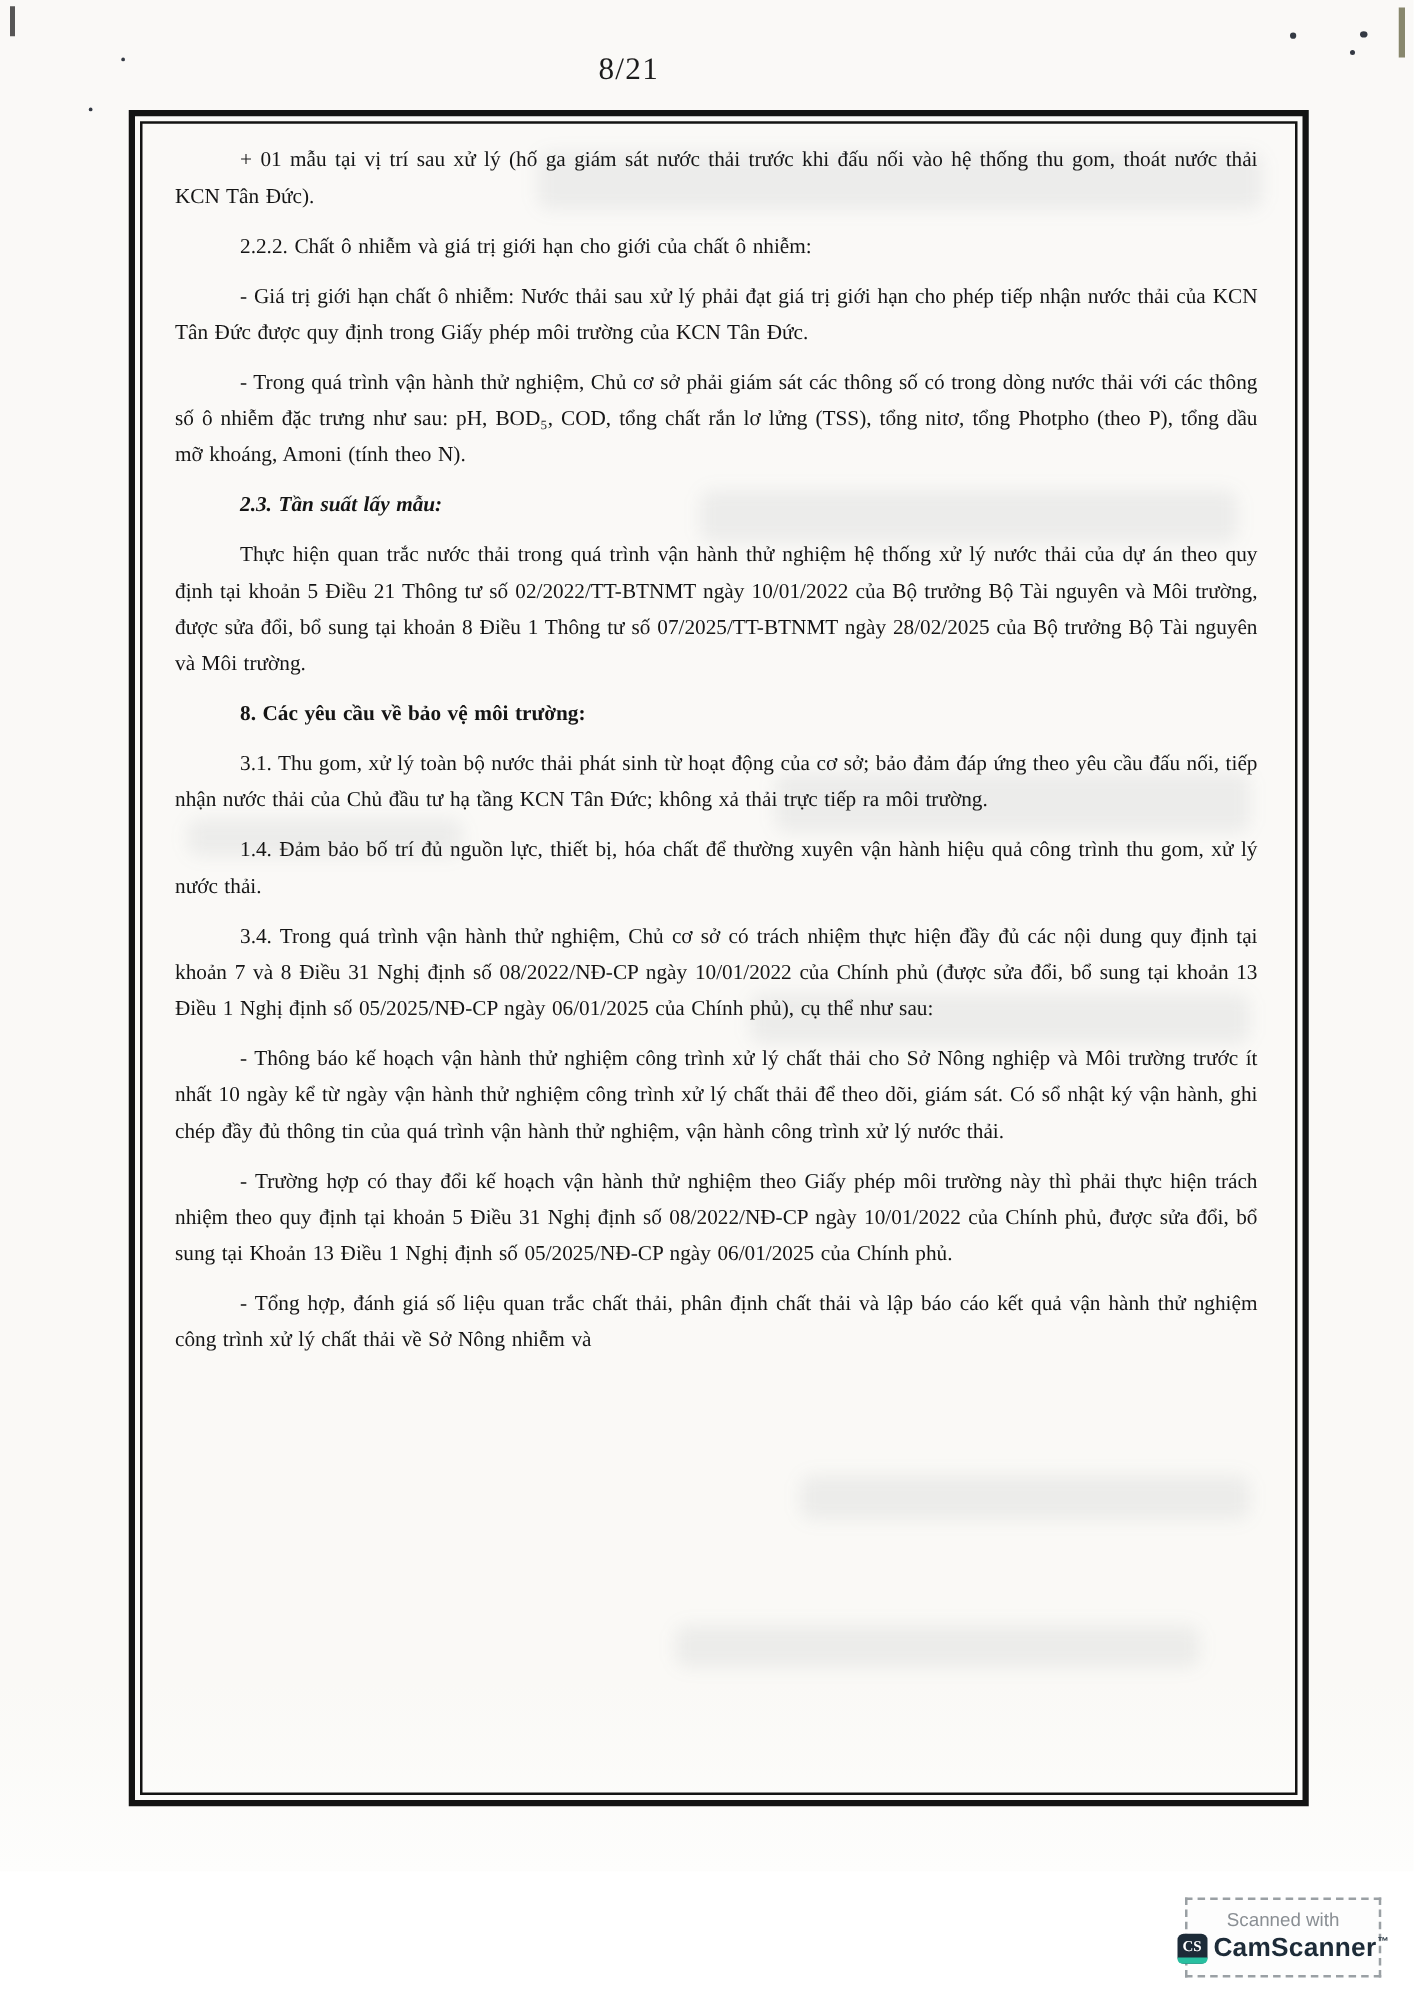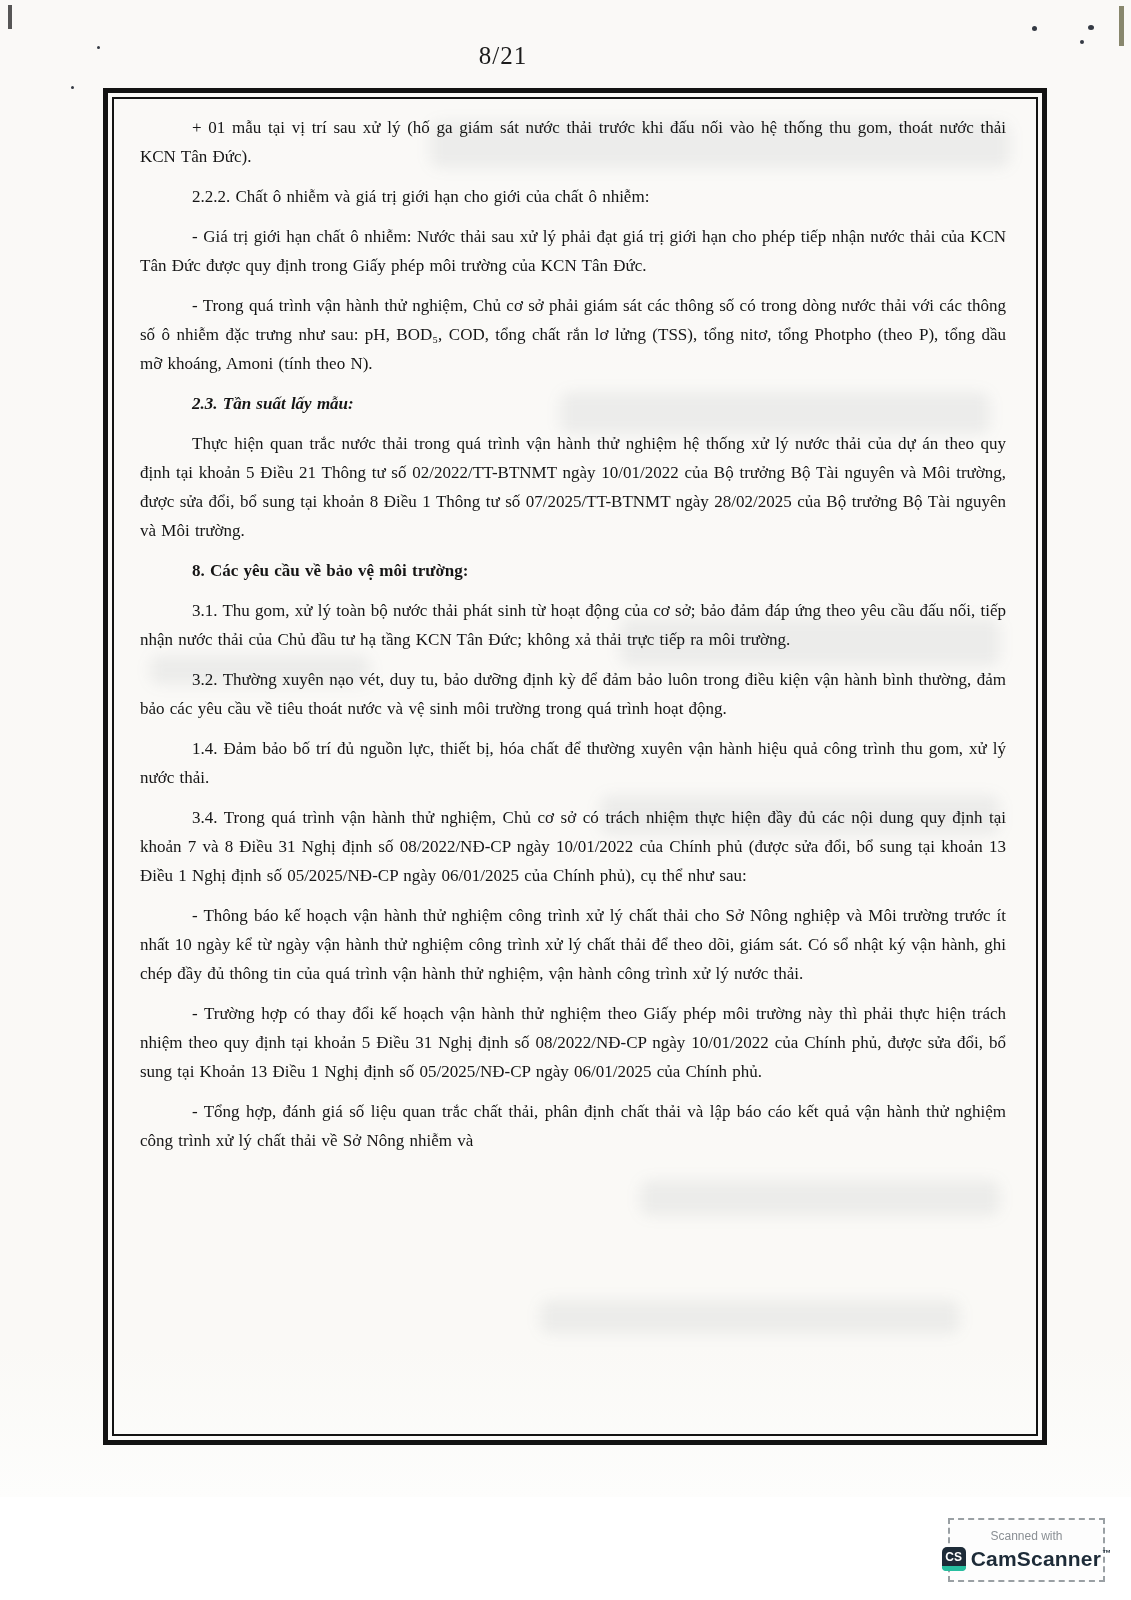--- a/index.html
+++ b/index.html
@@ -39,26 +39,26 @@
   .speck{position:absolute;background:#343a44;border-radius:50%;pointer-events:none;}
   .edge-mark-left{position:absolute;left:8px;top:5px;width:4px;height:24px;background:#3a3a3a;opacity:.85;}
   .edge-mark-right{position:absolute;left:1119px;top:6px;width:5px;height:40px;background:#6b6a4a;opacity:.8;}
   
   .badge{
     position:absolute;left:948px;top:1518px;width:157px;height:64px;box-sizing:border-box;
     border:2px dashed #9aa0a4;background:#fdfdfd;
     display:flex;flex-direction:column;align-items:center;justify-content:center;gap:3px;
     font-family:"Liberation Sans",sans-serif;
   }
-  .badge-line1{color:#8a8f94;font-size:12px;line-height:15px;}
+  .badge-line1{color:#8a8f94;font-size:15px;line-height:15px;}
   .badge-line2{display:flex;align-items:center;gap:5px;}
   .cs-logo{
     width:24px;height:24px;border-radius:5px;background:#1d2b38;position:relative;
     display:flex;align-items:center;justify-content:center;
-    color:#ffffff;font-weight:bold;font-size:12px;line-height:12px;
+    color:#ffffff;font-weight:bold;font-size:12px;line-height:12px;font-family:Liberation Serif, serif;
   }
   .cs-logo .teal-strip{position:absolute;left:0;right:0;bottom:0;height:5px;background:#28bfa0;border-radius:0 0 4px 4px;}
   .cs-logo .cs-letters{position:relative;top:-2px;}
   .badge-brand{color:#1d2b38;font-weight:bold;font-size:21px;line-height:22px;letter-spacing:.2px;}
   .badge-tm{color:#1d2b38;font-size:9px;vertical-align:top;position:relative;top:-6px;margin-left:1px;}
 </style>
 </head>
 <body>
 
 <div class="paper"></div>
@@ -84,21 +84,20 @@
 <div class="content-box">
   <div class="content-inner">
     <p class="para">+ 01 mẫu tại vị trí sau xử lý (hố ga giám sát nước thải trước khi đấu nối vào hệ thống thu gom, thoát nước thải KCN Tân Đức).</p>
     <p class="para">2.2.2. Chất ô nhiễm và giá trị giới hạn cho giới của chất ô nhiễm:</p>
     <p class="para">- Giá trị giới hạn chất ô nhiễm: Nước thải sau xử lý phải đạt giá trị giới hạn cho phép tiếp nhận nước thải của KCN Tân Đức được quy định trong Giấy phép môi trường của KCN Tân Đức.</p>
     <p class="para">- Trong quá trình vận hành thử nghiệm, Chủ cơ sở phải giám sát các thông số có trong dòng nước thải với các thông số ô nhiễm đặc trưng như sau: pH, BOD₅, COD, tổng chất rắn lơ lửng (TSS), tổng nitơ, tổng Photpho (theo P), tổng dầu mỡ khoáng, Amoni (tính theo N).</p>
     <p class="para bold-italic">2.3. Tần suất lấy mẫu:</p>
     <p class="para">Thực hiện quan trắc nước thải trong quá trình vận hành thử nghiệm hệ thống xử lý nước thải của dự án theo quy định tại khoản 5 Điều 21 Thông tư số 02/2022/TT-BTNMT ngày 10/01/2022 của Bộ trưởng Bộ Tài nguyên và Môi trường, được sửa đổi, bổ sung tại khoản 8 Điều 1 Thông tư số 07/2025/TT-BTNMT ngày 28/02/2025 của Bộ trưởng Bộ Tài nguyên và Môi trường.</p>
     <p class="para bold">8. Các yêu cầu về bảo vệ môi trường:</p>
     <p class="para">3.1. Thu gom, xử lý toàn bộ nước thải phát sinh từ hoạt động của cơ sở; bảo đảm đáp ứng theo yêu cầu đấu nối, tiếp nhận nước thải của Chủ đầu tư hạ tầng KCN Tân Đức; không xả thải trực tiếp ra môi trường.</p>
-    <p class="para">3.2. Thường xuyên nạo vét, duy tu, bảo dưỡng định kỳ để đảm bảo luôn trong điều kiện vận hành bình thường, đảm bảo các yêu cầu về tiêu thoát nước và vệ sinh môi trường trong quá trình hoạt động.</p>
     <p class="para">1.4. Đảm bảo bố trí đủ nguồn lực, thiết bị, hóa chất để thường xuyên vận hành hiệu quả công trình thu gom, xử lý nước thải.</p>
     <p class="para">3.4. Trong quá trình vận hành thử nghiệm, Chủ cơ sở có trách nhiệm thực hiện đầy đủ các nội dung quy định tại khoản 7 và 8 Điều 31 Nghị định số 08/2022/NĐ-CP ngày 10/01/2022 của Chính phủ (được sửa đổi, bổ sung tại khoản 13 Điều 1 Nghị định số 05/2025/NĐ-CP ngày 06/01/2025 của Chính phủ), cụ thể như sau:</p>
     <p class="para">- Thông báo kế hoạch vận hành thử nghiệm công trình xử lý chất thải cho Sở Nông nghiệp và Môi trường trước ít nhất 10 ngày kể từ ngày vận hành thử nghiệm công trình xử lý chất thải để theo dõi, giám sát. Có sổ nhật ký vận hành, ghi chép đầy đủ thông tin của quá trình vận hành thử nghiệm, vận hành công trình xử lý nước thải.</p>
     <p class="para">- Trường hợp có thay đổi kế hoạch vận hành thử nghiệm theo Giấy phép môi trường này thì phải thực hiện trách nhiệm theo quy định tại khoản 5 Điều 31 Nghị định số 08/2022/NĐ-CP ngày 10/01/2022 của Chính phủ, được sửa đổi, bổ sung tại Khoản 13 Điều 1 Nghị định số 05/2025/NĐ-CP ngày 06/01/2025 của Chính phủ.</p>
     <p class="para">- Tổng hợp, đánh giá số liệu quan trắc chất thải, phân định chất thải và lập báo cáo kết quả vận hành thử nghiệm công trình xử lý chất thải về Sở Nông nhiễm và</p>
   </div>
 </div>
 
 <div class="badge">
   <div class="badge-line1">Scanned with</div>

